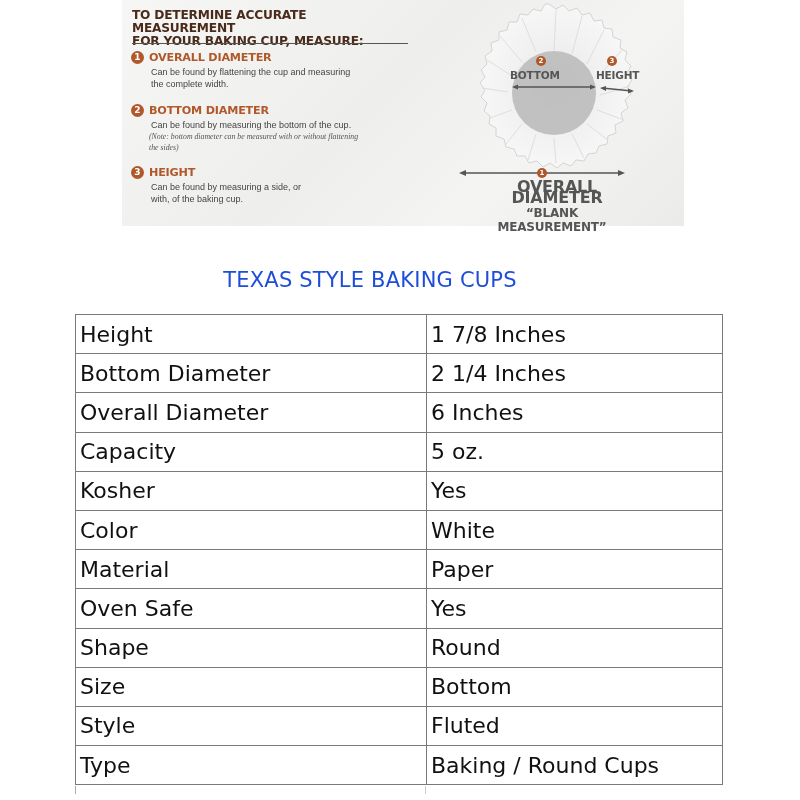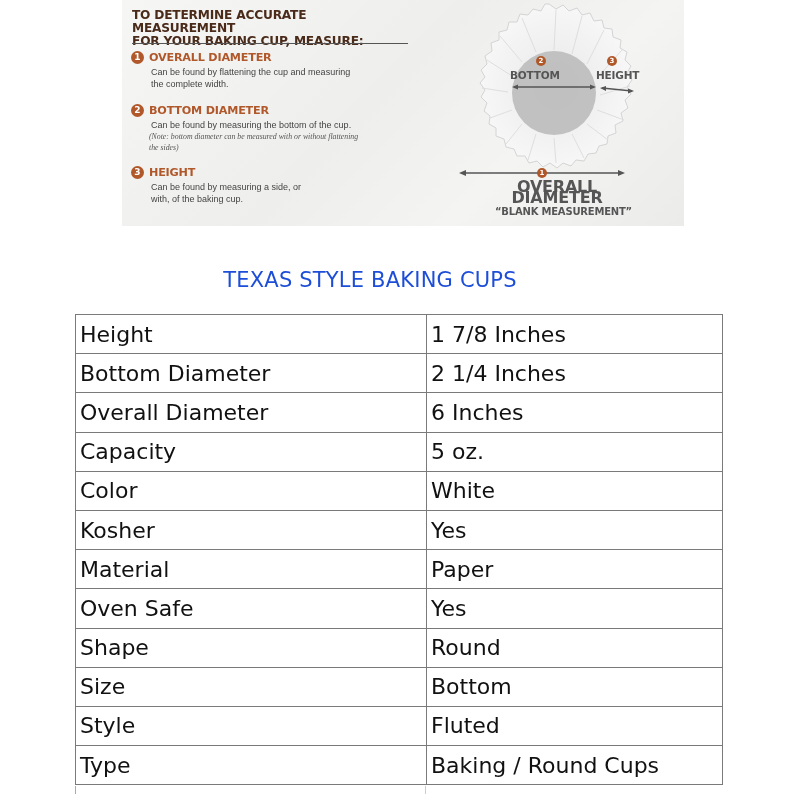--- a/index.html
+++ b/index.html
@@ -24,21 +24,21 @@
   .item-desc { margin-left: 20px; margin-top: 2px; font-size: 9px; line-height: 12px; color: #444; }
   .item-note { margin-left: 18px; font-size: 7.8px; line-height: 11px; color: #555; font-style: italic; font-family: Liberation Serif, serif; }
 
   .cup-diagram { position: absolute; left: 310px; top: 0; width: 252px; height: 226px; }
   .cup-svg { position: absolute; left: 0; top: 0; }
   .diag-label { position: absolute; font-family: "DejaVu Sans", sans-serif; font-weight: bold;
                 color: #555; text-align: center; letter-spacing: -0.2px; }
   .lbl-bottom { left: 78px; top: 69px; font-size: 10.5px; }
   .lbl-height { left: 164px; top: 69px; font-size: 10.5px; }
   .lbl-overall { left: 55px; top: 181px; width: 140px; font-size: 16px; line-height: 11px; }
-  .lbl-blank { left: 40px; top: 206px; width: 160px; font-size: 10px; text-align: right; }
+  .lbl-blank { left: 40px; top: 206px; width: 160px; font-size: 12px; }
   .mini-badge { position: absolute; width: 10px; height: 10px; border-radius: 50%; background: #b0582a;
                 color: #fff; font-size: 7px; font-weight: bold; display: flex; align-items: center;
                 justify-content: center; font-family: "DejaVu Sans", sans-serif; }
   .mb-2 { left: 104px; top: 56px; } .mb-3 { left: 175px; top: 56px; } .mb-1 { left: 105px; top: 168px; }
 
   
   .spec-title { position: absolute; left: 0; width: 740px; top: 268px; text-align: center;
                 font-family: "DejaVu Sans", sans-serif; font-size: 21px; color: #1d4ed8; letter-spacing: 0.2px; }
 
   
@@ -157,26 +157,26 @@
       </tr>
     <tr>
         <td class="col-attr">Overall Diameter</td>
         <td>6 Inches</td>
       </tr>
     <tr>
         <td class="col-attr">Capacity</td>
         <td>5 oz.</td>
       </tr>
     <tr>
+        <td class="col-attr">Kosher</td>
+        <td>Yes</td>
+      </tr>
+    <tr>
         <td class="col-attr">Color</td>
         <td>White</td>
-      </tr>
-    <tr>
-        <td class="col-attr">Kosher</td>
-        <td>Yes</td>
       </tr>
     <tr>
         <td class="col-attr">Material</td>
         <td>Paper</td>
       </tr>
     <tr>
         <td class="col-attr">Oven Safe</td>
         <td>Yes</td>
       </tr>
     <tr>

